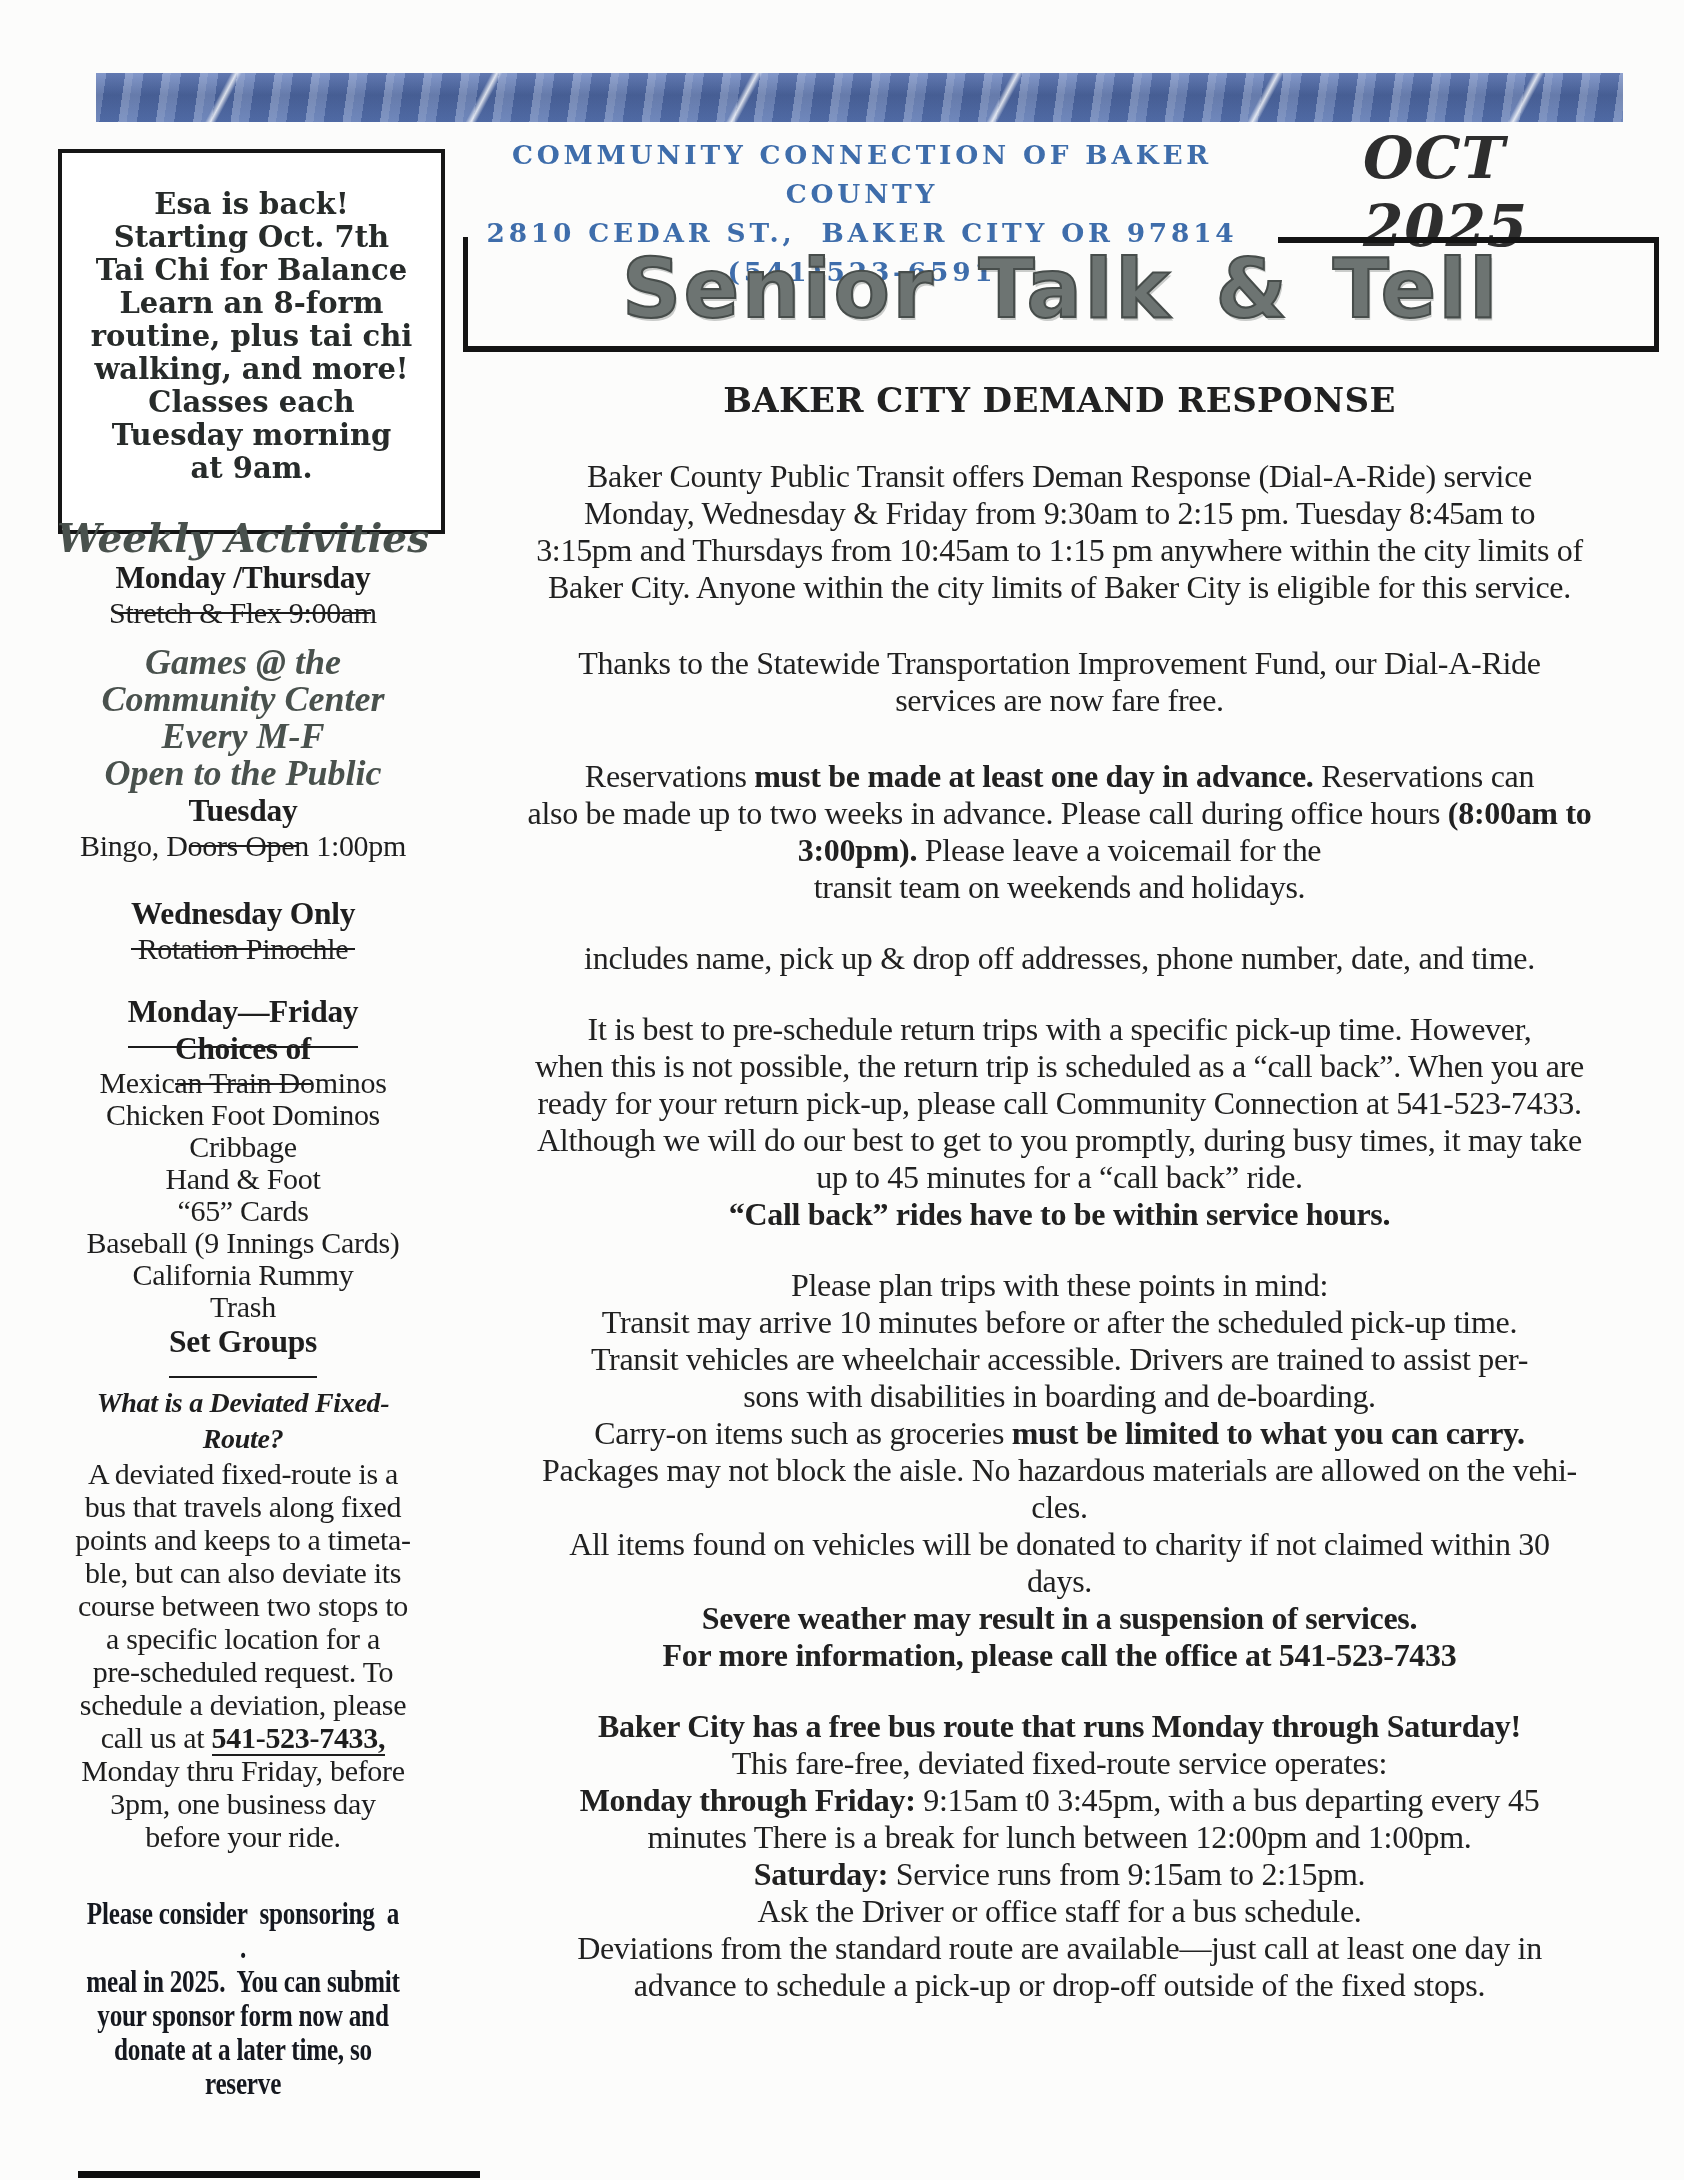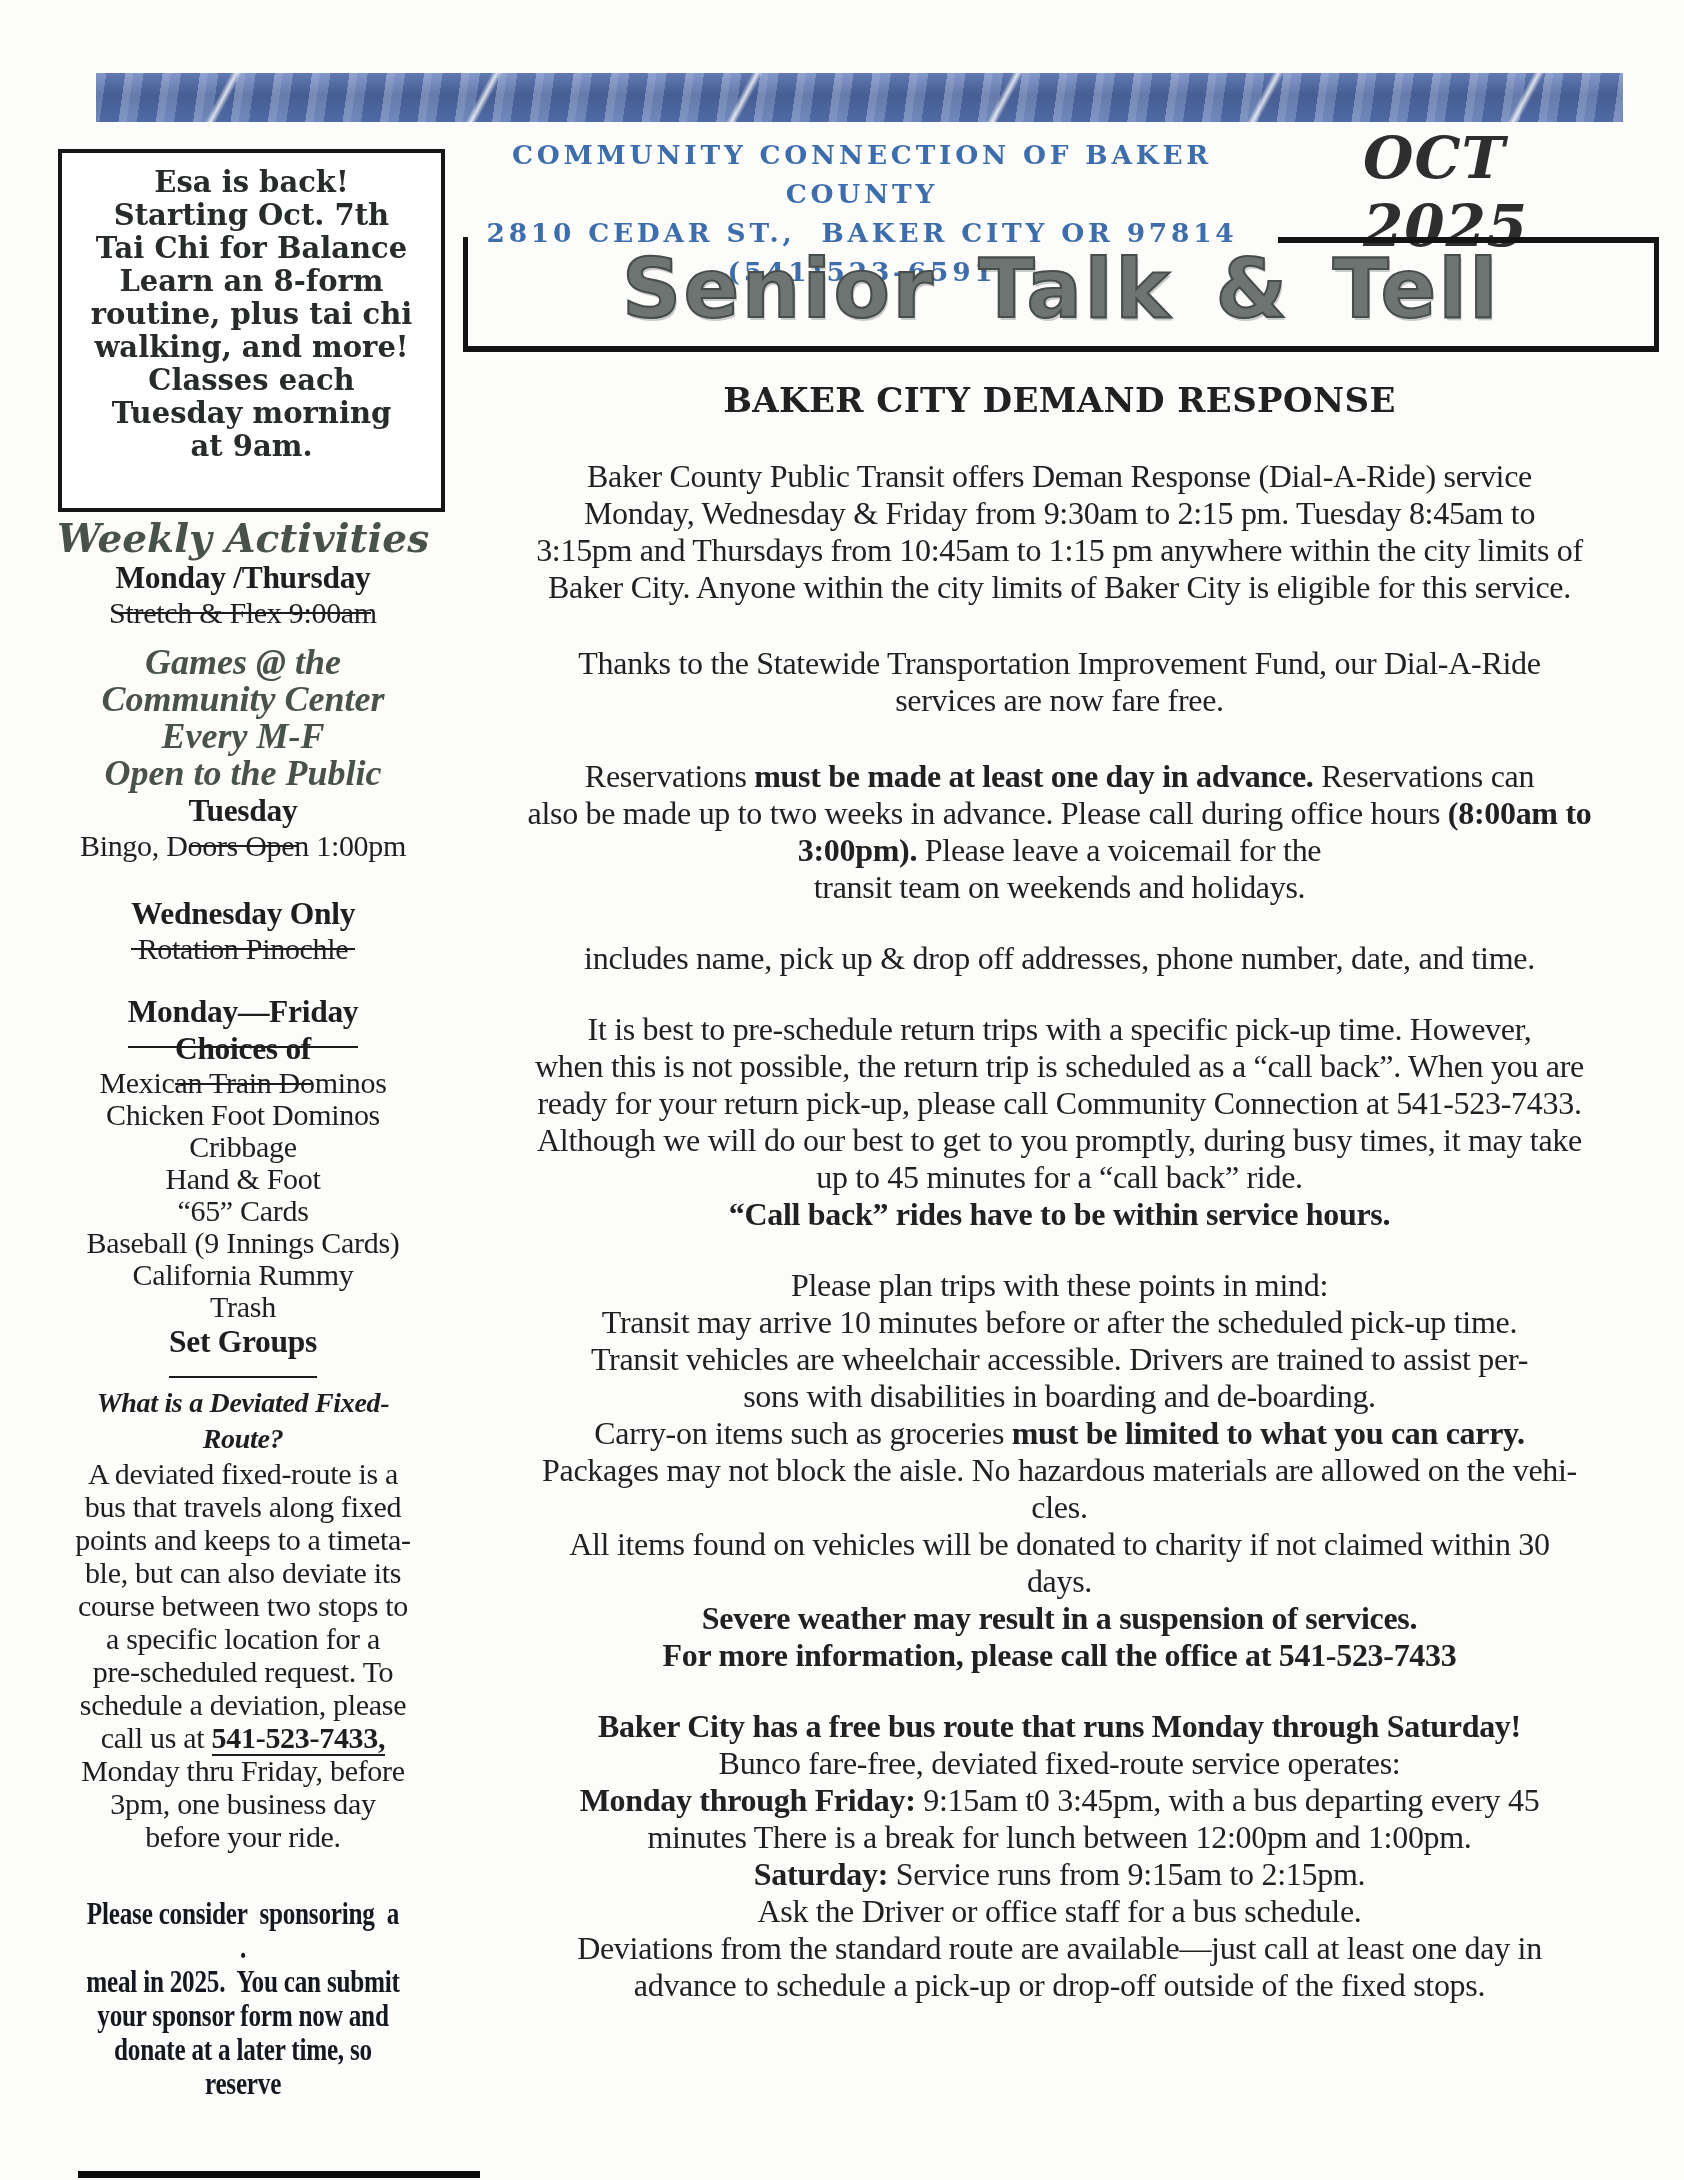--- a/index.html
+++ b/index.html
@@ -18,21 +18,21 @@
       repeating-linear-gradient(118deg, rgba(255,255,255,0) 0px, rgba(255,255,255,0) 119px, rgba(255,255,255,.8) 124px, rgba(255,255,255,0) 129px, rgba(255,255,255,0) 230px),
       repeating-linear-gradient(98deg, rgba(255,255,255,.12) 0 10.2px, rgba(22,44,96,.18) 10.2px 29px, rgba(255,255,255,.22) 29px 37px),
       linear-gradient(180deg,#7289c2 0%,#51699f 45%,#5c77b3 100%);
   }
 
   
   .esa-box{
     position:absolute;left:58px;top:149px;width:379px;height:342px;
     border:4.3px solid #161616;background:#fff;
     text-align:center;font-family:"DejaVu Serif",serif;font-weight:700;
-    font-size:29px;line-height:33px;color:#272b2a;padding-top:13px;
+    font-size:29px;line-height:33px;color:#272b2a;padding-top:35px;
   }
 
   
   .hdr-blue{
     position:absolute;left:436px;top:135px;width:852px;text-align:center;
     font-family:"DejaVu Serif",serif;font-weight:700;font-size:26.4px;
     letter-spacing:3.8px;line-height:39px;color:#3e6dab;
   }
 
   .oct{
@@ -221,21 +221,21 @@
       <div class="ln"><span>Carry-on items such as groceries </span><b>must be limited to what you can carry.</b></div>
       <div class="ln"><span>Packages may not block the aisle. No hazardous materials are allowed on the vehi-</span></div>
       <div class="ln"><span>cles.</span></div>
       <div class="ln"><span>All items found on vehicles will be donated to charity if not claimed within 30</span></div>
       <div class="ln"><span>days.</span></div>
       <div class="ln"><b>Severe weather may result in a suspension of services.</b></div>
       <div class="ln"><b>For more information, please call the office at 541-523-7433</b></div>
     </div>
   <div class="par tight">
       <div class="ln"><b>Baker City has a free bus route that runs Monday through Saturday!</b></div>
-      <div class="ln"><span>Bunco fare-free, deviated fixed-route service operates:</span></div>
+      <div class="ln"><span>This fare-free, deviated fixed-route service operates:</span></div>
       <div class="ln"><b>Monday through Friday:</b><span> 9:15am t0 3:45pm, with a bus departing every 45</span></div>
       <div class="ln"><span>minutes There is a break for lunch between 12:00pm and 1:00pm.</span></div>
       <div class="ln"><b>Saturday:</b><span> Service runs from 9:15am to 2:15pm.</span></div>
       <div class="ln"><span>Ask the Driver or office staff for a bus schedule.</span></div>
       <div class="ln"><span>Deviations from the standard route are available—just call at least one day in</span></div>
       <div class="ln"><span>advance to schedule a pick-up or drop-off outside of the fixed stops.</span></div>
     </div>
 </div>
 
 <div class="bottom-mark"></div>

